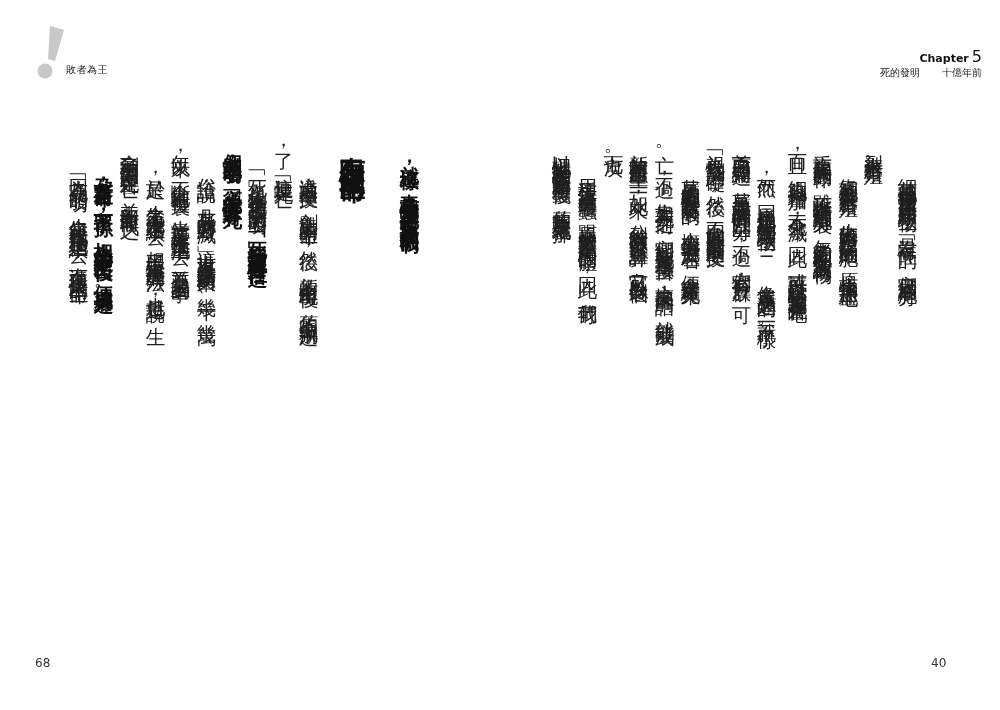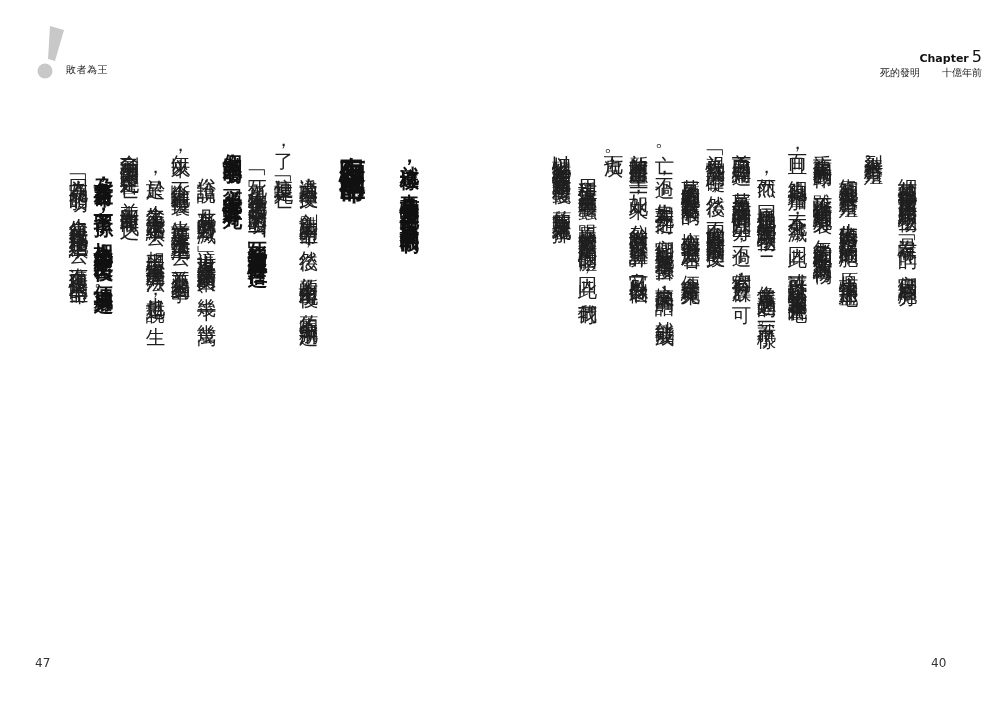--- a/index.html
+++ b/index.html
@@ -47,21 +47,21 @@
   <div class="col" style="left:272px; top:139px;">了，這便是「死亡」。</div>
   <div class="col" style="left:246px; top:163px;"><span>「死」也是生物在進化過程中想出的發明。</span><span class="b">「死」這個體系源自於「性」這</span></div>
   <div class="col" style="left:221px; top:139px;"><span class="b">個體系的發明，必須先有「性」才有「死」</span><span>。</span></div>
   <div class="col" style="left:195px; top:163px;">俗話說：「凡有形的必將毀滅。」這世上沒有永遠存續的東西。幾千、幾萬</div>
   <div class="col" style="left:169px; top:139px;">年以來，不斷地進行複製，光靠這樣要永生永世地活下去，並不是容易的事。</div>
   <div class="col" style="left:144px; top:163px;">於是，生命為了能永遠存續下去，想出了破壞再重建的方法。也就是說，生</div>
   <div class="col" style="left:118px; top:139px;">命到了某個期限一定會死亡，並由新生命取而代之。</div>
   <div class="col" style="left:92px; top:163px;"><span class="b">孕育新生命，留下子孫，把生命的棒子交出去後，便功成身退</span><span>。</span></div>
   <div class="col" style="left:67px; top:163px;">因為「死」的發明，生命得以代代相承地延續下去，進而獲得永恆的生命。</div>
 
-  <div class="folio" style="left:35px;">47</div>
+  <div class="folio" style="left:35px;">68</div>
 </div>
 
 <div class="page page-right">
   <div class="chapter">
     <span class="ch-label">Chapter</span><span class="ch-num">5</span>
   </div>
   <div class="running-right">
     <span>死的發明</span><span class="sub">十億年前</span>
   </div>
 

